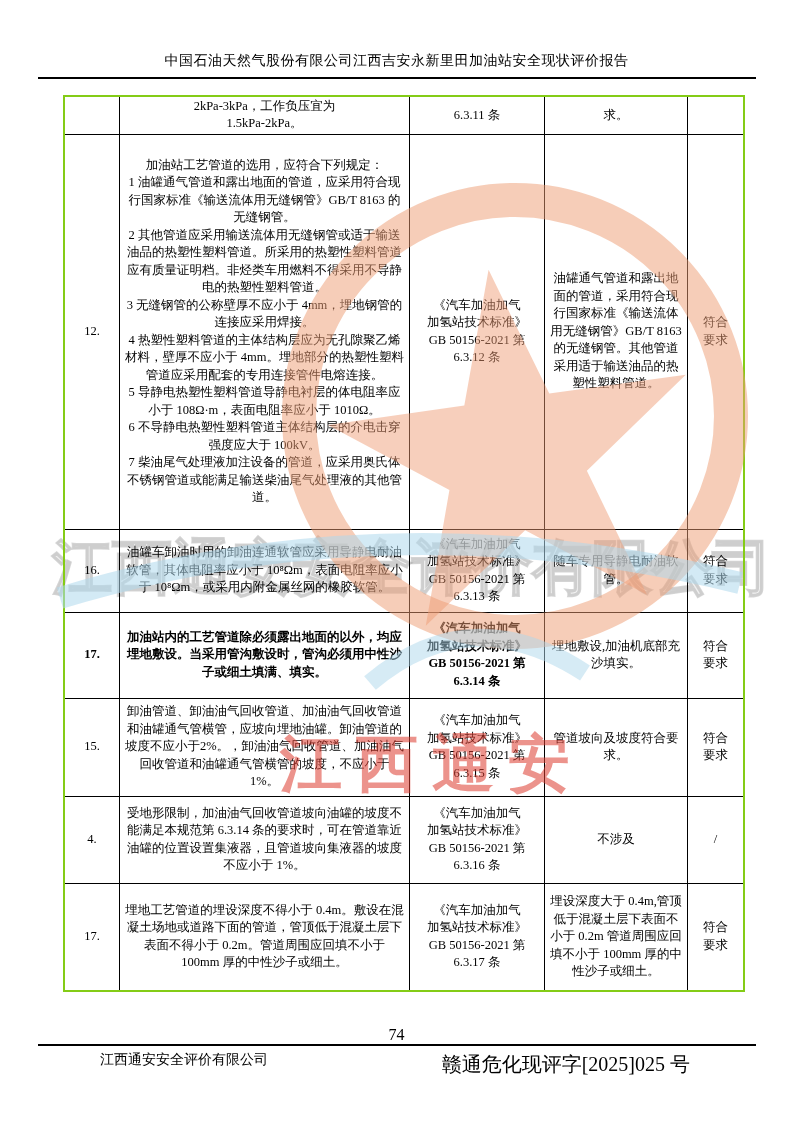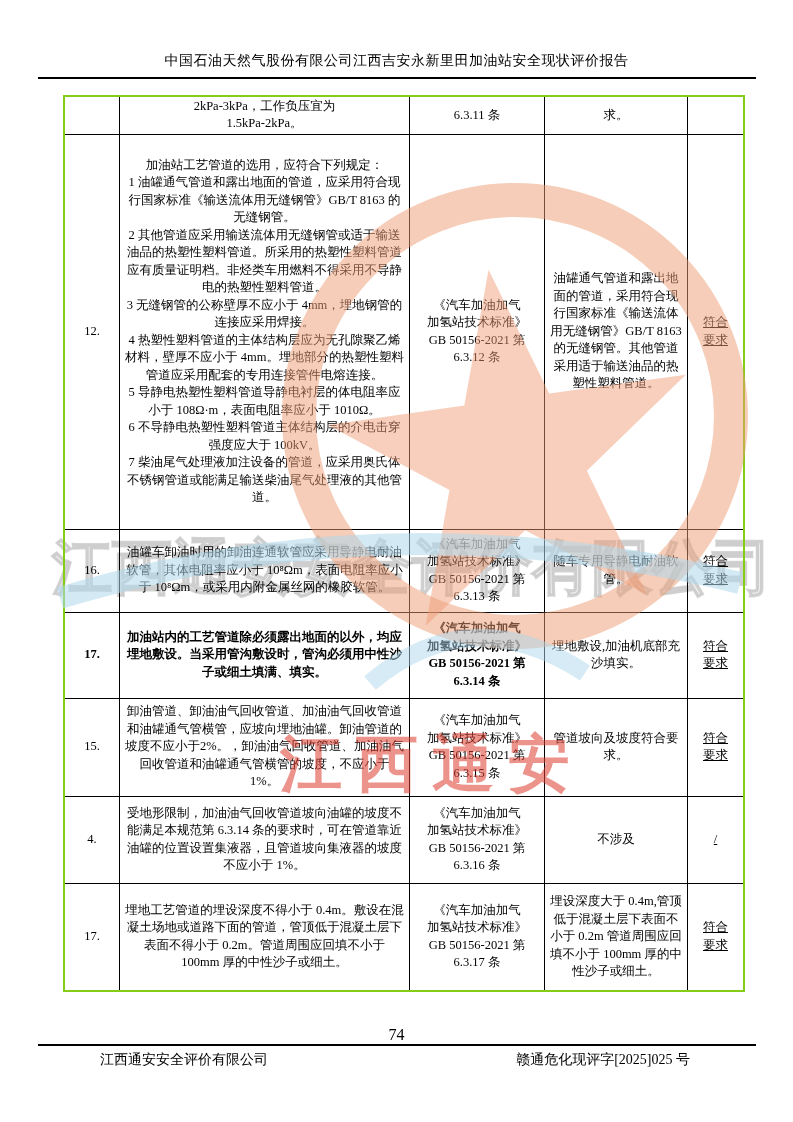--- a/index.html
+++ b/index.html
@@ -49,42 +49,42 @@
     vertical-align:middle;text-align:center;
     padding:0 4px;
     white-space:pre-line;
     overflow:hidden;
     background:transparent;
   }
   .c-no{width:46px;}
   .c-content{width:281px;}
   .c-standard{width:126px;}
   .c-eval{width:134px;}
-  .c-result{width:47px;text-decoration:underline;}
+  .c-result{width:47px;}
   tr.r0{height:38px;}
   tr.r1{height:395px;}
   tr.r2{height:83px;}
   tr.r3{height:86px;}
   tr.r4{height:98px;}
   tr.r5{height:87px;}
   tr.r6{height:108px;}
   tr.r7{height:33px;}
   tr.r7 td{vertical-align:top;}
   tr.r7 .clip18{height:32px;overflow:hidden;}
   tr.bold-row td{font-weight:bold;}
   tr.bold-row td.c-eval, tr.bold-row td.c-result{font-weight:normal;}
   
   .page-number{
     position:absolute;top:1026px;left:0;width:793px;text-align:center;font-size:16px;z-index:2;
   }
   .footer-rule{
     position:absolute;top:1044px;left:38px;width:718px;height:2px;background:#000;z-index:2;
   }
   .footer-left{position:absolute;top:1051px;left:100px;font-size:14px;z-index:2;}
-  .footer-right{position:absolute;top:1051px;right:103px;font-size:14px;z-index:2;}
+  .footer-right{position:absolute;top:1051px;right:103px;font-size:20px;z-index:2;}
 </style>
 </head>
 <body>
 
 <div class="page">
 
   <div class="doc-header">中国石油天然气股份有限公司江西吉安永新里田加油站安全现状评价报告</div>
   <div class="header-rule"></div>
 
   <div class="wm wm-gray">江西通安安全评价有限公司</div>

